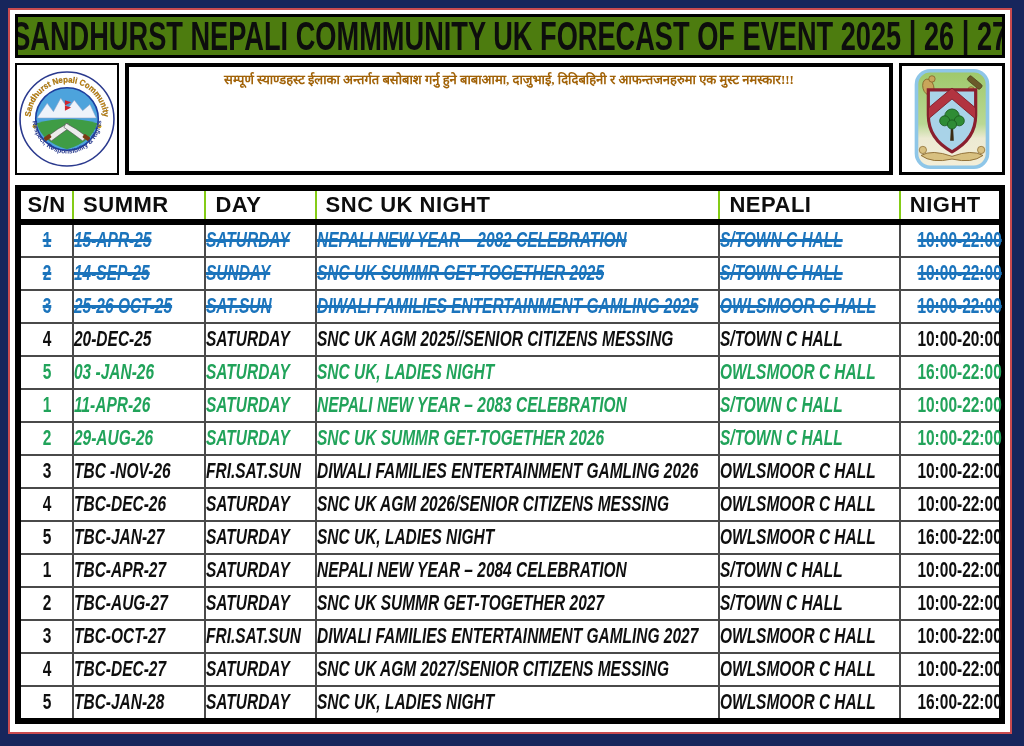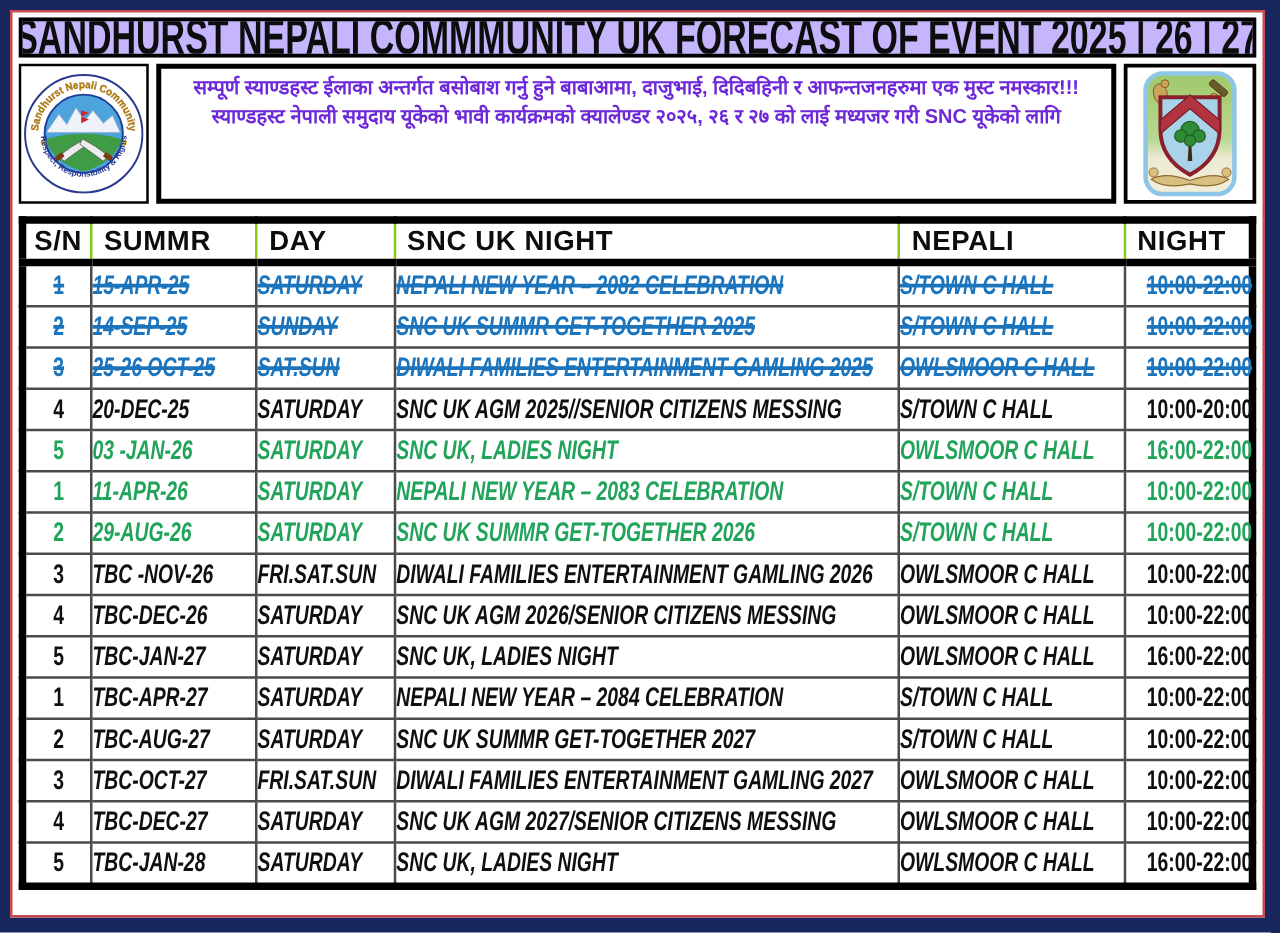--- a/index.html
+++ b/index.html
@@ -12,26 +12,26 @@
   .panel {
     position:absolute; left:8px; top:8px;
     width:1004px; height:726px;
     background:#ffffff;
     border:2px solid #c94b4f;
     box-sizing:border-box;
     padding:4px 5px 2px 5px;
   }
   
   .title-box {
-    height:32px;
+    height:44px;
     border:3px solid #000;
     box-sizing:border-box;
     display:flex; align-items:center; justify-content:center;
     overflow:hidden;
-    background:#c4b5fd;
+    background:#4d7c0f;
   }
   .title-text {
     font-weight:bold;
     font-size:40px;
     white-space:nowrap;
     color:#0d0d0d;
     transform:scaleX(0.68);
     letter-spacing:0px;
   }
   
@@ -56,25 +56,25 @@
     background:#fff;
   }
   .crest-cell {
     width:106px;
     border:3px solid #000;
     box-sizing:border-box;
     display:flex; align-items:center; justify-content:center;
     background:#fff;
   }
   .nep {
-    font-family:Liberation Sans, sans-serif;
-    font-weight:bold;
-    font-size:16px;
+    font-family:Liberation Serif, serif;
+    font-weight:bold;
+    font-size:13px;
     line-height:1.45;
-    color:#6d28d9;
+    color:#a16207;
   }
   .note {
     font-family:"Liberation Serif", serif;
     font-weight:bold;
     font-size:20px;
     margin-top:6px;
     color:#000;
   }
   
   table.events {
@@ -159,21 +159,20 @@
           <textPath href="#arcTop" startOffset="2" textLength="106" lengthAdjust="spacingAndGlyphs">Sandhurst Nepali Community</textPath>
         </text>
         <text font-size="6.2" font-weight="bold" fill="#283a8e">
           <textPath href="#arcBot" startOffset="2" textLength="100" lengthAdjust="spacingAndGlyphs">Respect, Responsibility &amp; Rights</textPath>
         </text>
       </svg>
     </div>
 
     <div class="text-cell">
       <div class="nep">सम्पूर्ण स्याण्डहस्ट ईलाका अन्तर्गत बसोबाश गर्नु हुने बाबाआमा, दाजुभाई, दिदिबहिनी र आफन्तजनहरुमा एक मुस्ट नमस्कार!!!</div>
-      <div class="nep">स्याण्डहस्ट नेपाली समुदाय यूकेको भावी कार्यक्रमको क्यालेण्डर २०२५, २६ र २७ को लाई मध्यजर गरी SNC यूकेको लागि</div>
     </div>
 
     <div class="crest-cell">
       <svg width="84" height="102" viewBox="0 0 84 112">
         <defs>
           <linearGradient id="crestbg" x1="0" y1="0" x2="0" y2="1">
             <stop offset="0" stop-color="#9fc86a"></stop>
             <stop offset="0.55" stop-color="#b9d894"></stop>
             <stop offset="0.7" stop-color="#ecead2"></stop>
             <stop offset="1" stop-color="#f4eed8"></stop>

